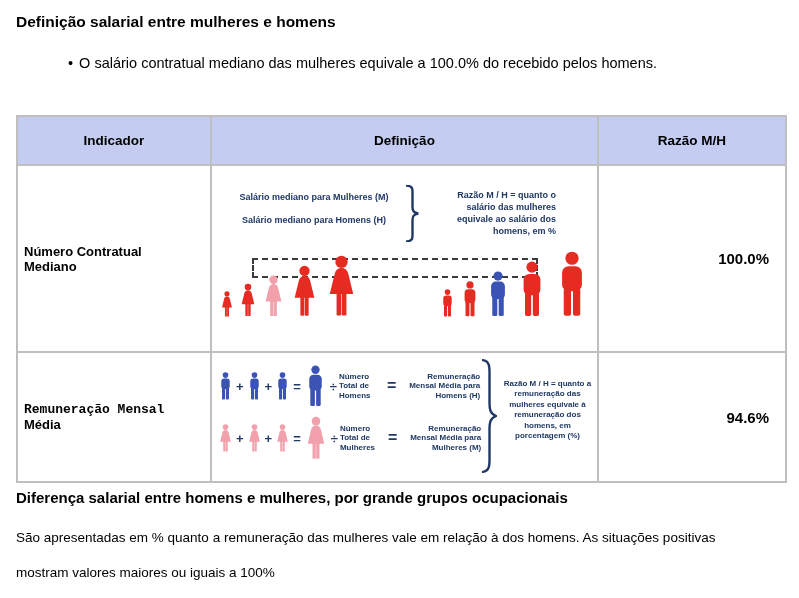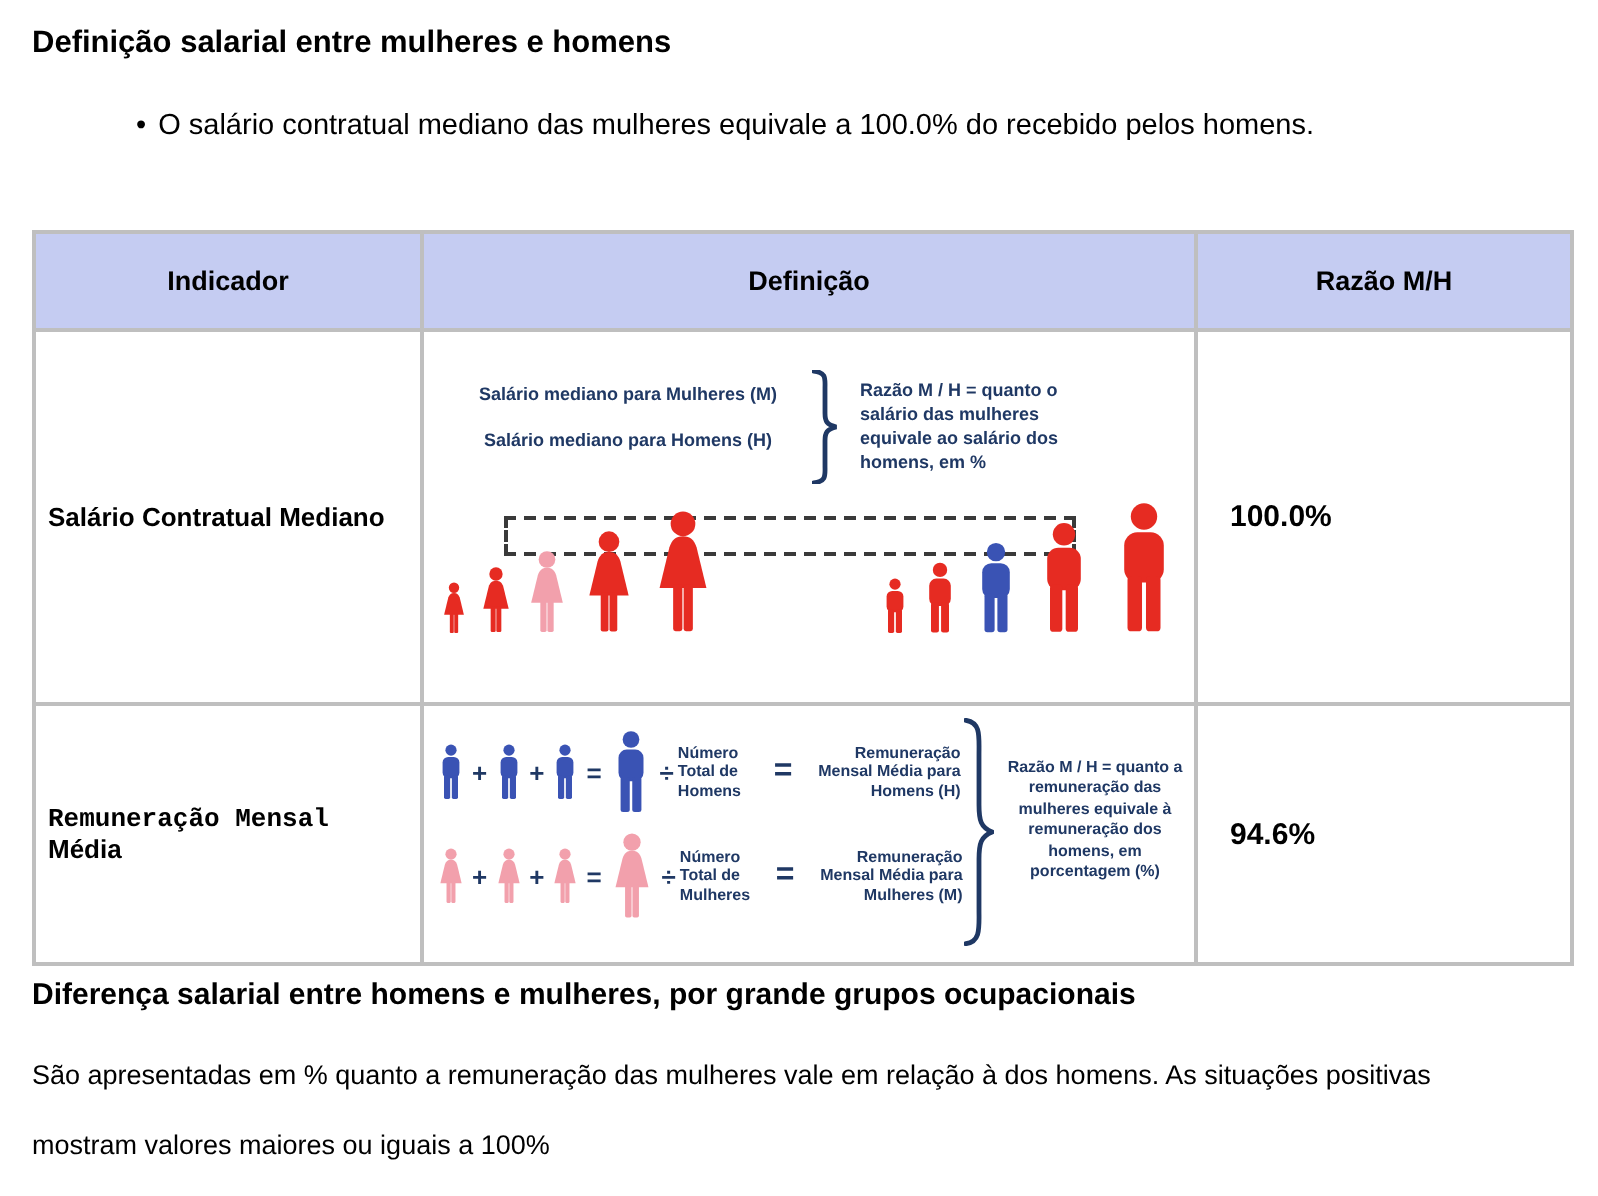--- a/index.html
+++ b/index.html
@@ -18,34 +18,34 @@
   table.ind-table {
     position:absolute; left:16px; top:115px; width:769px;
     border-collapse:collapse; table-layout:fixed;
   }
   .ind-table th, .ind-table td { border:2px solid #BFBFBF; padding:16px; }
   .ind-table th {
     background:#C5CCF2; height:38px; font-size:13.5px; font-weight:bold; text-align:center;
   }
   .col1 { width:194px; } .col2 { width:387px; } .col3 { width:188px; }
   td.indicator { vertical-align:middle; padding-left:6px; font-size:13px; font-weight:bold; }
-  td.ratio { vertical-align:middle; text-align:left; font-size:15px; font-weight:bold;margin-top:40px; }
+  td.ratio { vertical-align:middle; text-align:right; font-size:15px; font-weight:bold;margin-top:40px; }
   td.defcell { position:relative; vertical-align:top;border-radius:30px; }
   .r1 { height:187px; } .r2 { height:130px; }
   .ind2 div { line-height:1; }
   .ind2 .l1 { margin-bottom:2px;font-family:Liberation Mono, monospace; }
 
   .defwrap { position:absolute; inset:0; }
   .navy { color:#1F3864; font-weight:bold; }
 
   
   .r1-labels { position:absolute; left:14px; top:26px; width:176px; text-align:center; font-size:9px; }
   .r1-labels .lab1 { margin-bottom:13px; }
   .brace1 { position:absolute; left:194px; top:19px; width:13px; height:57px; }
-  .r1-note { position:absolute; left:218px; top:23px; width:126px; text-align:left; font-size:9px; line-height:1.35; }
+  .r1-note { position:absolute; left:218px; top:23px; width:126px; text-align:right; font-size:9px; line-height:1.35; }
   .grp { position:absolute; bottom:34px; display:flex; align-items:flex-end; gap:3px; }
   .women-grp { left:7px; }
   .men-grp { right:5px; }
   .dash-box { position:absolute; left:40px; top:92px; width:286px; height:20px; border:2px dashed #3a3a3a; }
 
   
   .f-row { position:absolute; left:5px; display:flex; align-items:center; gap:2px; }
   .f-men { top:10px; height:46px; }
   .f-women { top:60px; height:50px; }
   .op { font-size:13px; font-weight:bold; color:#1F3864; line-height:1; }
@@ -100,21 +100,21 @@
         <col class="col3">
       </colgroup>
     <tbody>
         <tr>
       <th>Indicador</th>
       <th>Definição</th>
       <th>Razão M/H</th>
     </tr>
 
     <tr class="r1">
-      <td class="indicator">Salário Contratual Mediano</td>
+      <td class="indicator">Número Contratual Mediano</td>
       <td class="defcell">
         <div class="defwrap">
           <div class="r1-labels navy">
             <div class="lab1">Salário mediano para Mulheres (M)</div>
             <div>Salário mediano para Homens (H)</div>
           </div>
           <svg class="brace1" viewBox="0 0 16 100" preserveAspectRatio="none">
             <path class="bracepath" d="M1 1 C9 2 8 8 8 16 L8 38 C8 45 9 48 15 50 C9 52 8 55 8 62 L8 84 C8 92 9 98 1 99"></path>
           </svg>
           <div class="r1-note navy">Razão M / H = quanto o salário das mulheres equivale ao salário dos homens, em %</div>

